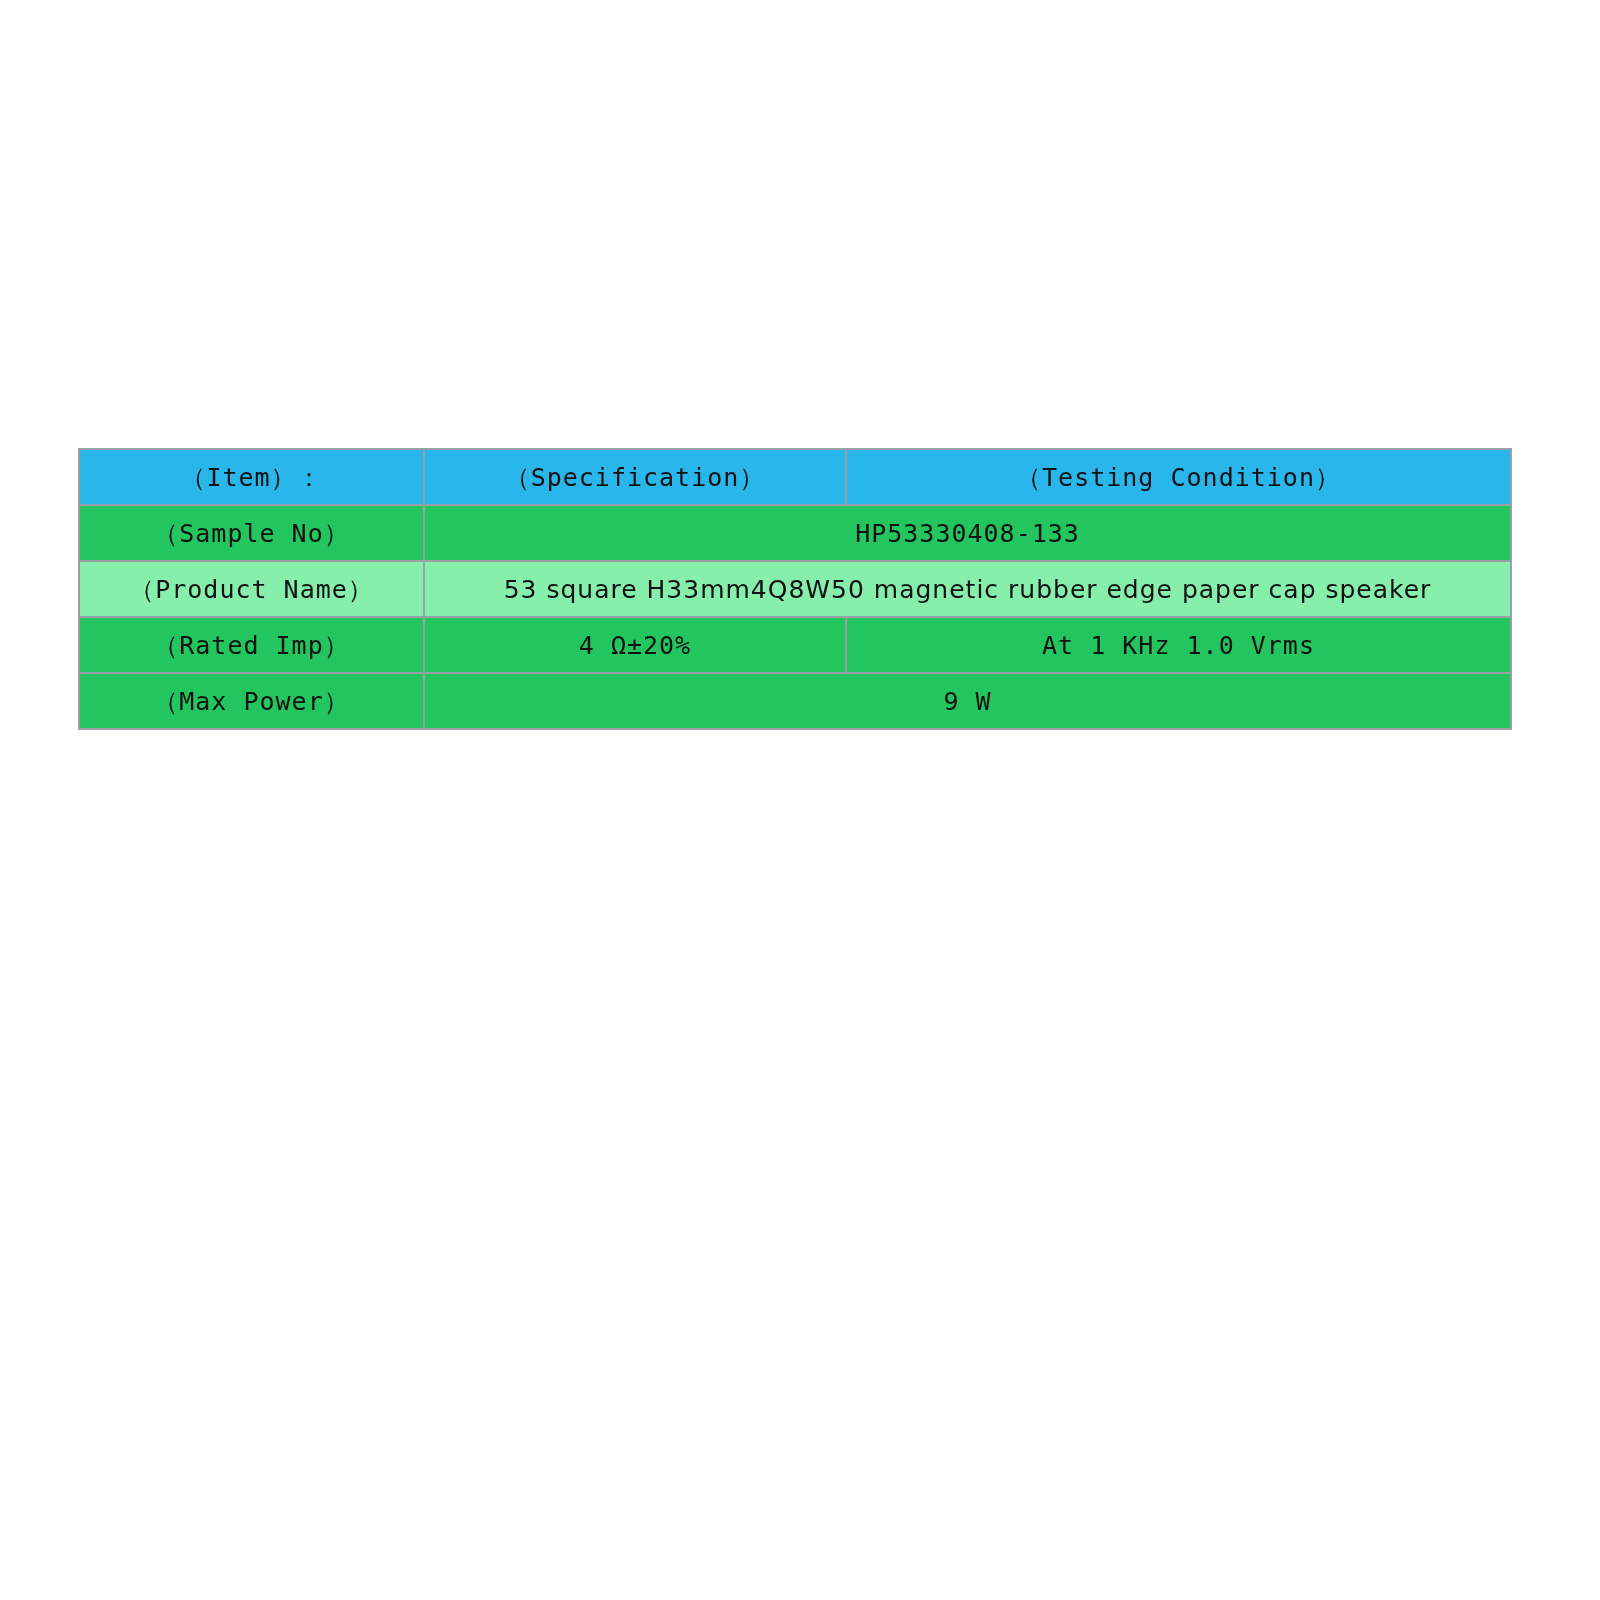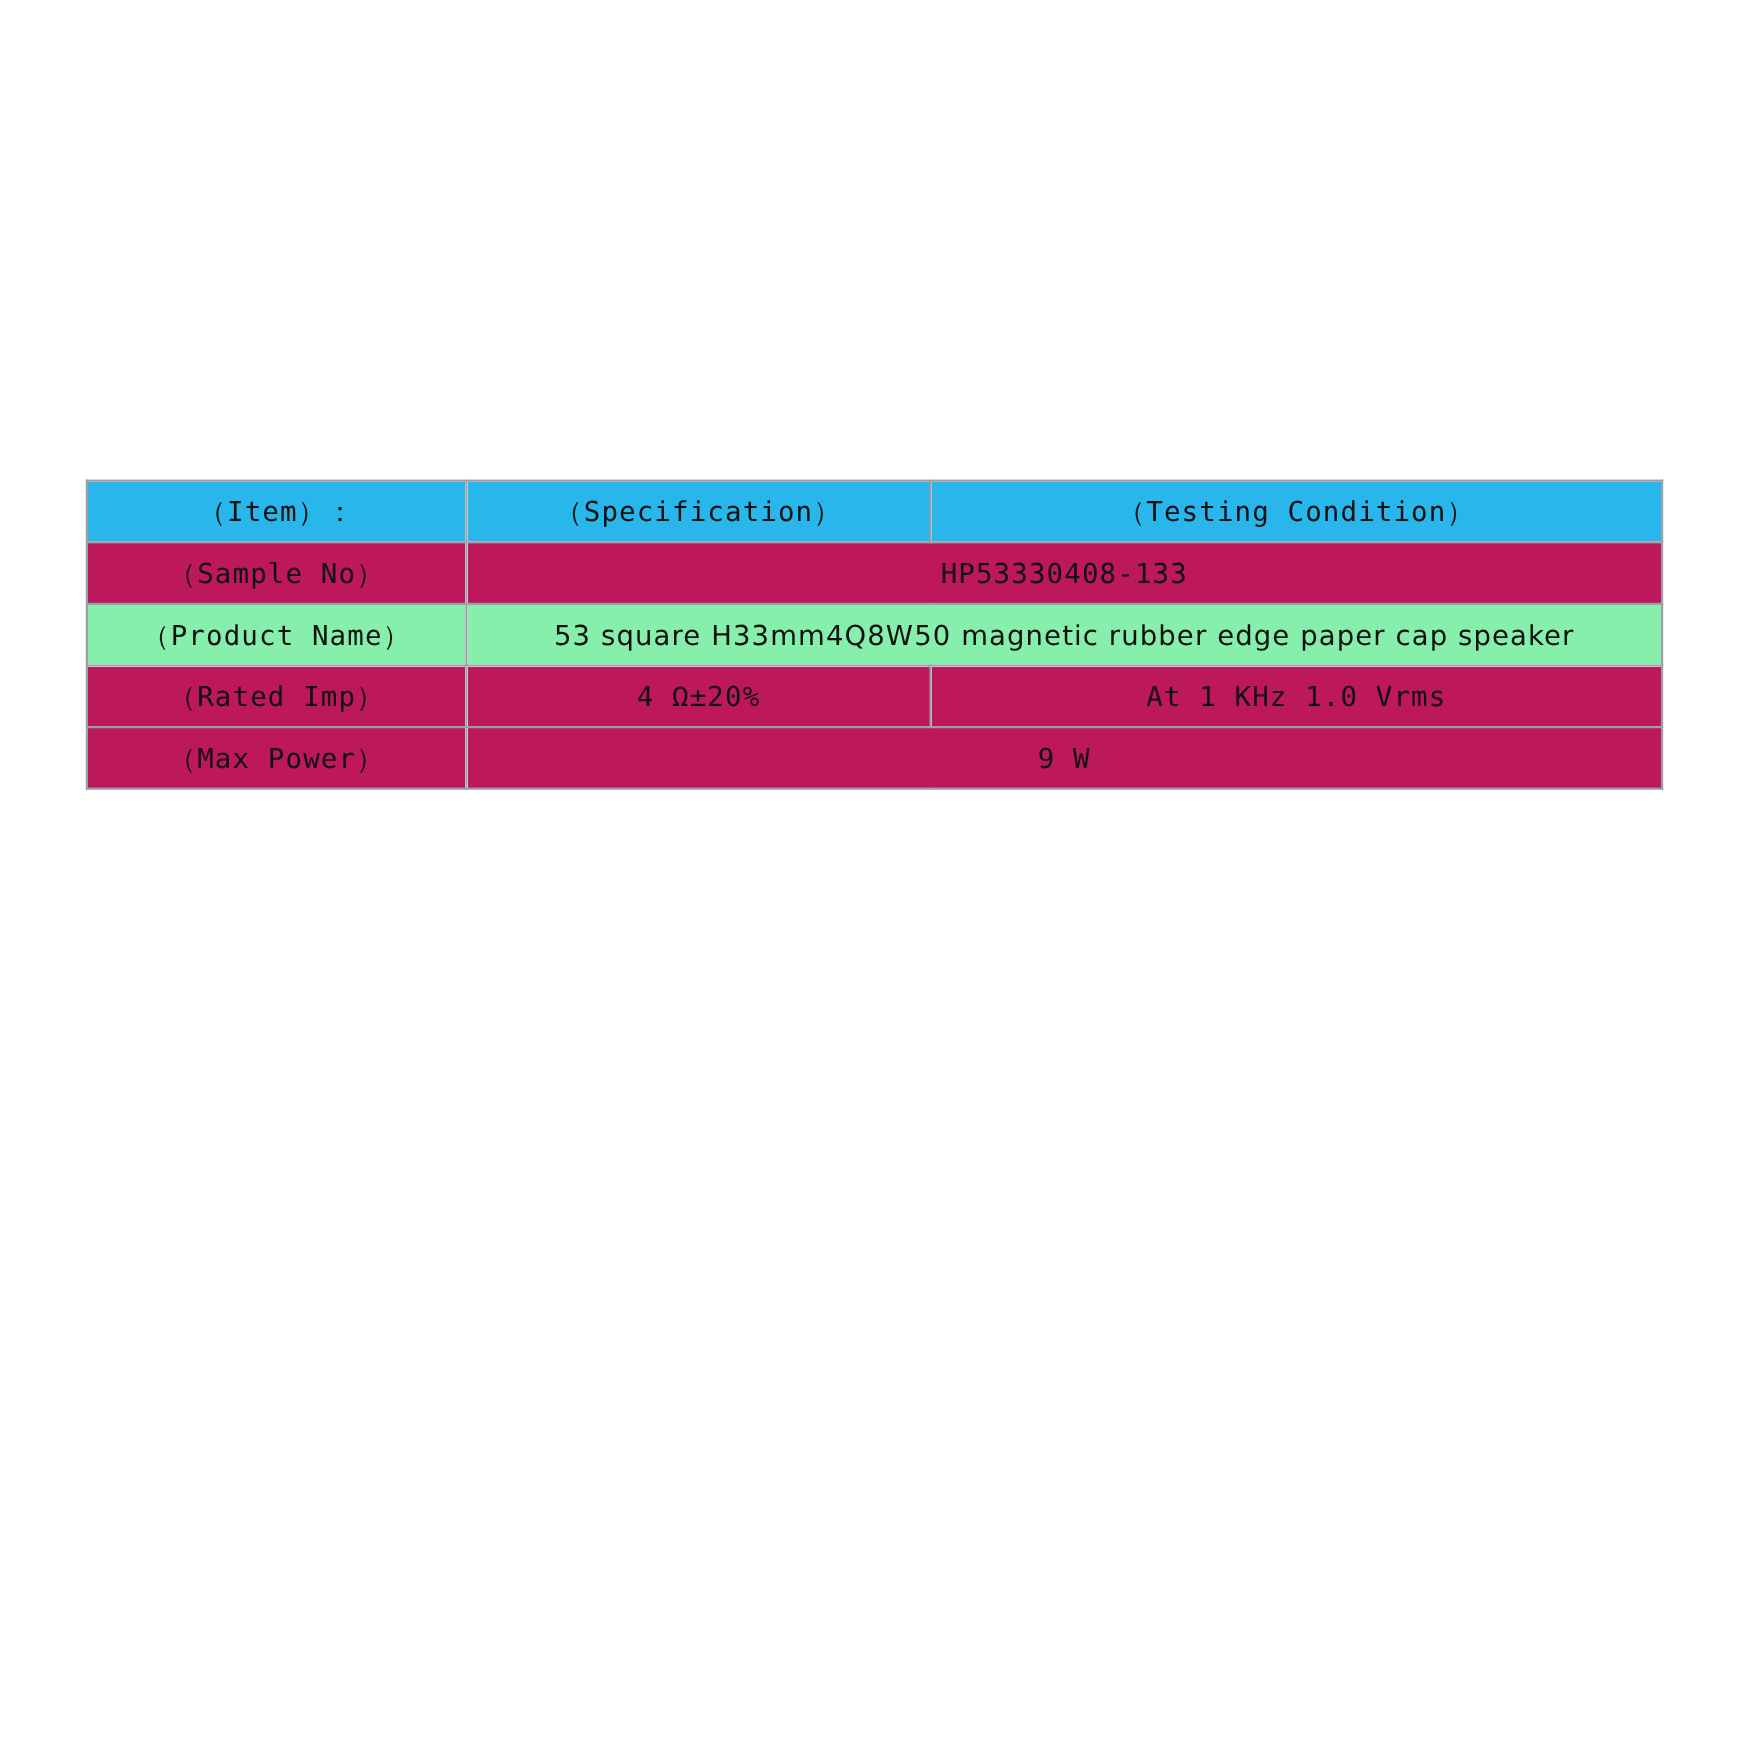--- a/index.html
+++ b/index.html
@@ -9,21 +9,21 @@
   }
   body {
     width: 1600px;
     height: 1600px;
     font-family: "DejaVu Sans Mono", monospace;
     position: relative;
   }
   .sheet {
     position: absolute;
     left: 78px;
-    top: 436px;
+    top: 448px;
     width: 1432px;
   }
   table.spec {
     border-collapse: collapse;
     width: 1432px;
     table-layout: fixed;
   }
   table.spec td {
     border: 2px solid #9aa0a6;
     height: 54px;
@@ -39,21 +39,21 @@
   .col-item { width: 345px; }
   .col-spec { width: 422px; }
   .col-test { width: 665px; }
 
   .head td {
     background: #29b6ea;
     font-size: 27px;
     height: 62px;
   }
   .cyan { background: #86efac; }
-  .white { background: #be185d; }
+  .white { background: #22c55e; }
 
   .prodname {
     font-family: "DejaVu Sans", sans-serif;
     font-size: 25px;
     letter-spacing: 0px;
   }
   .mono-small { font-size: 24px; }
 </style>
 </head>
 <body>

